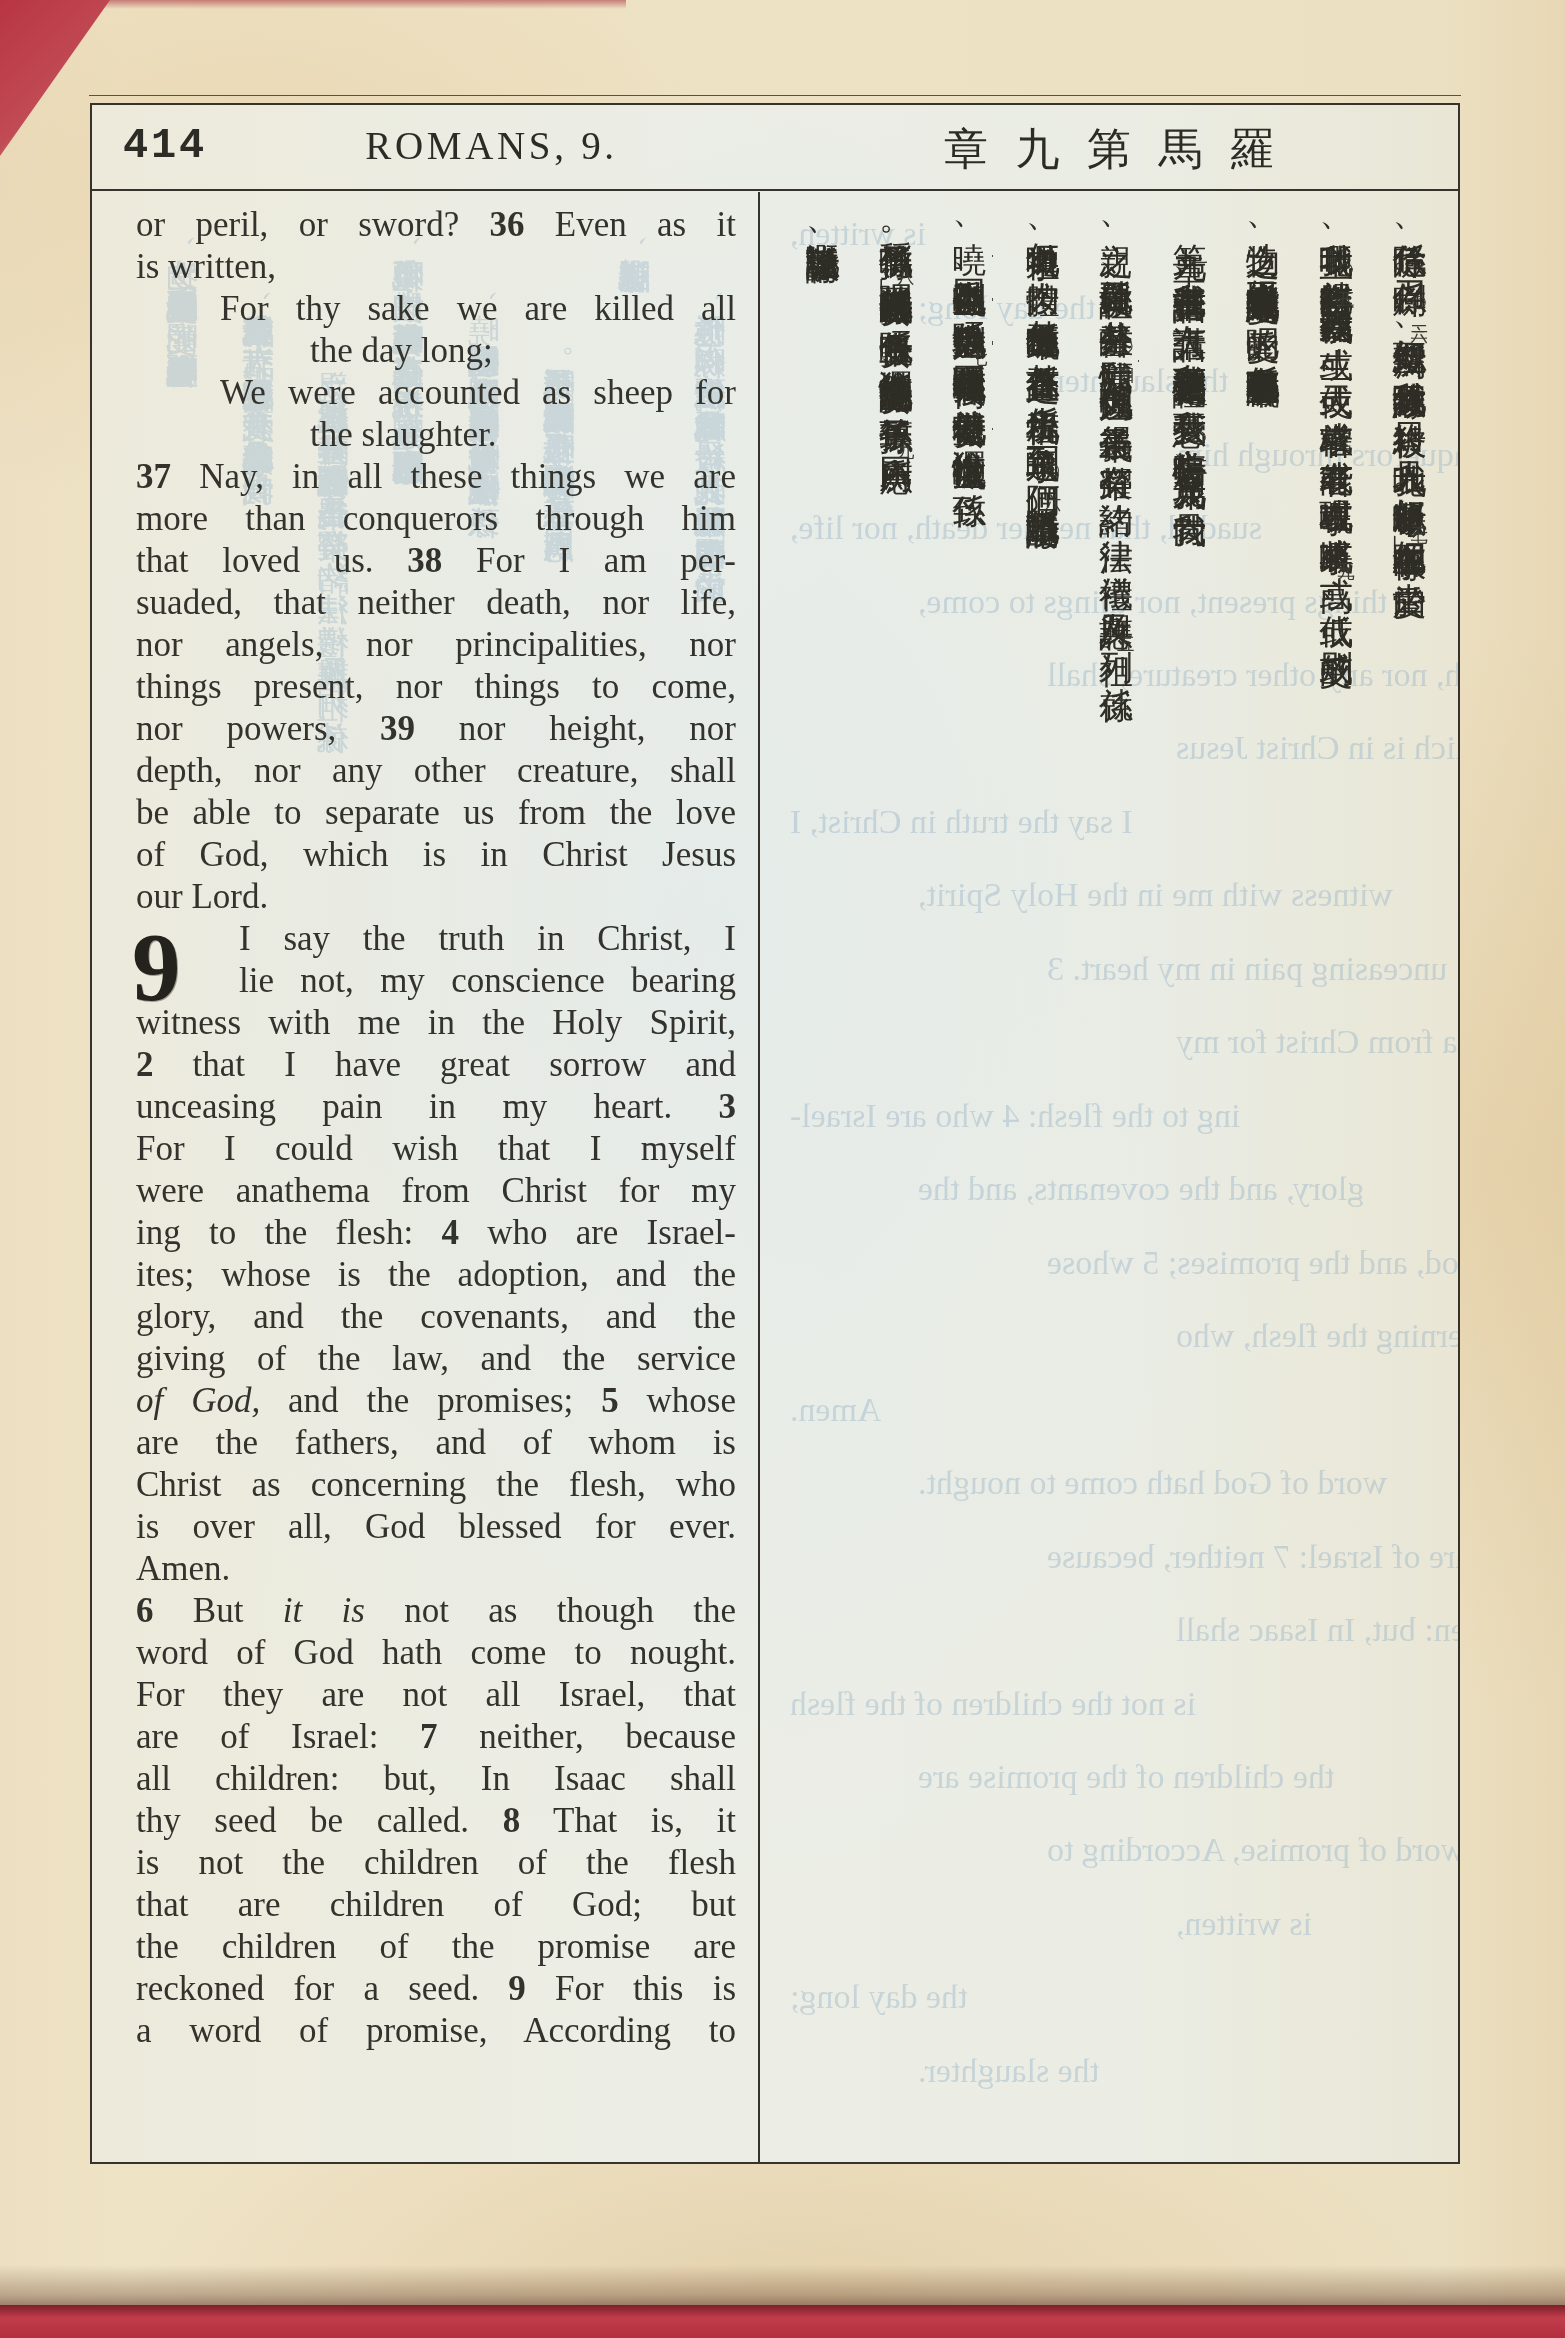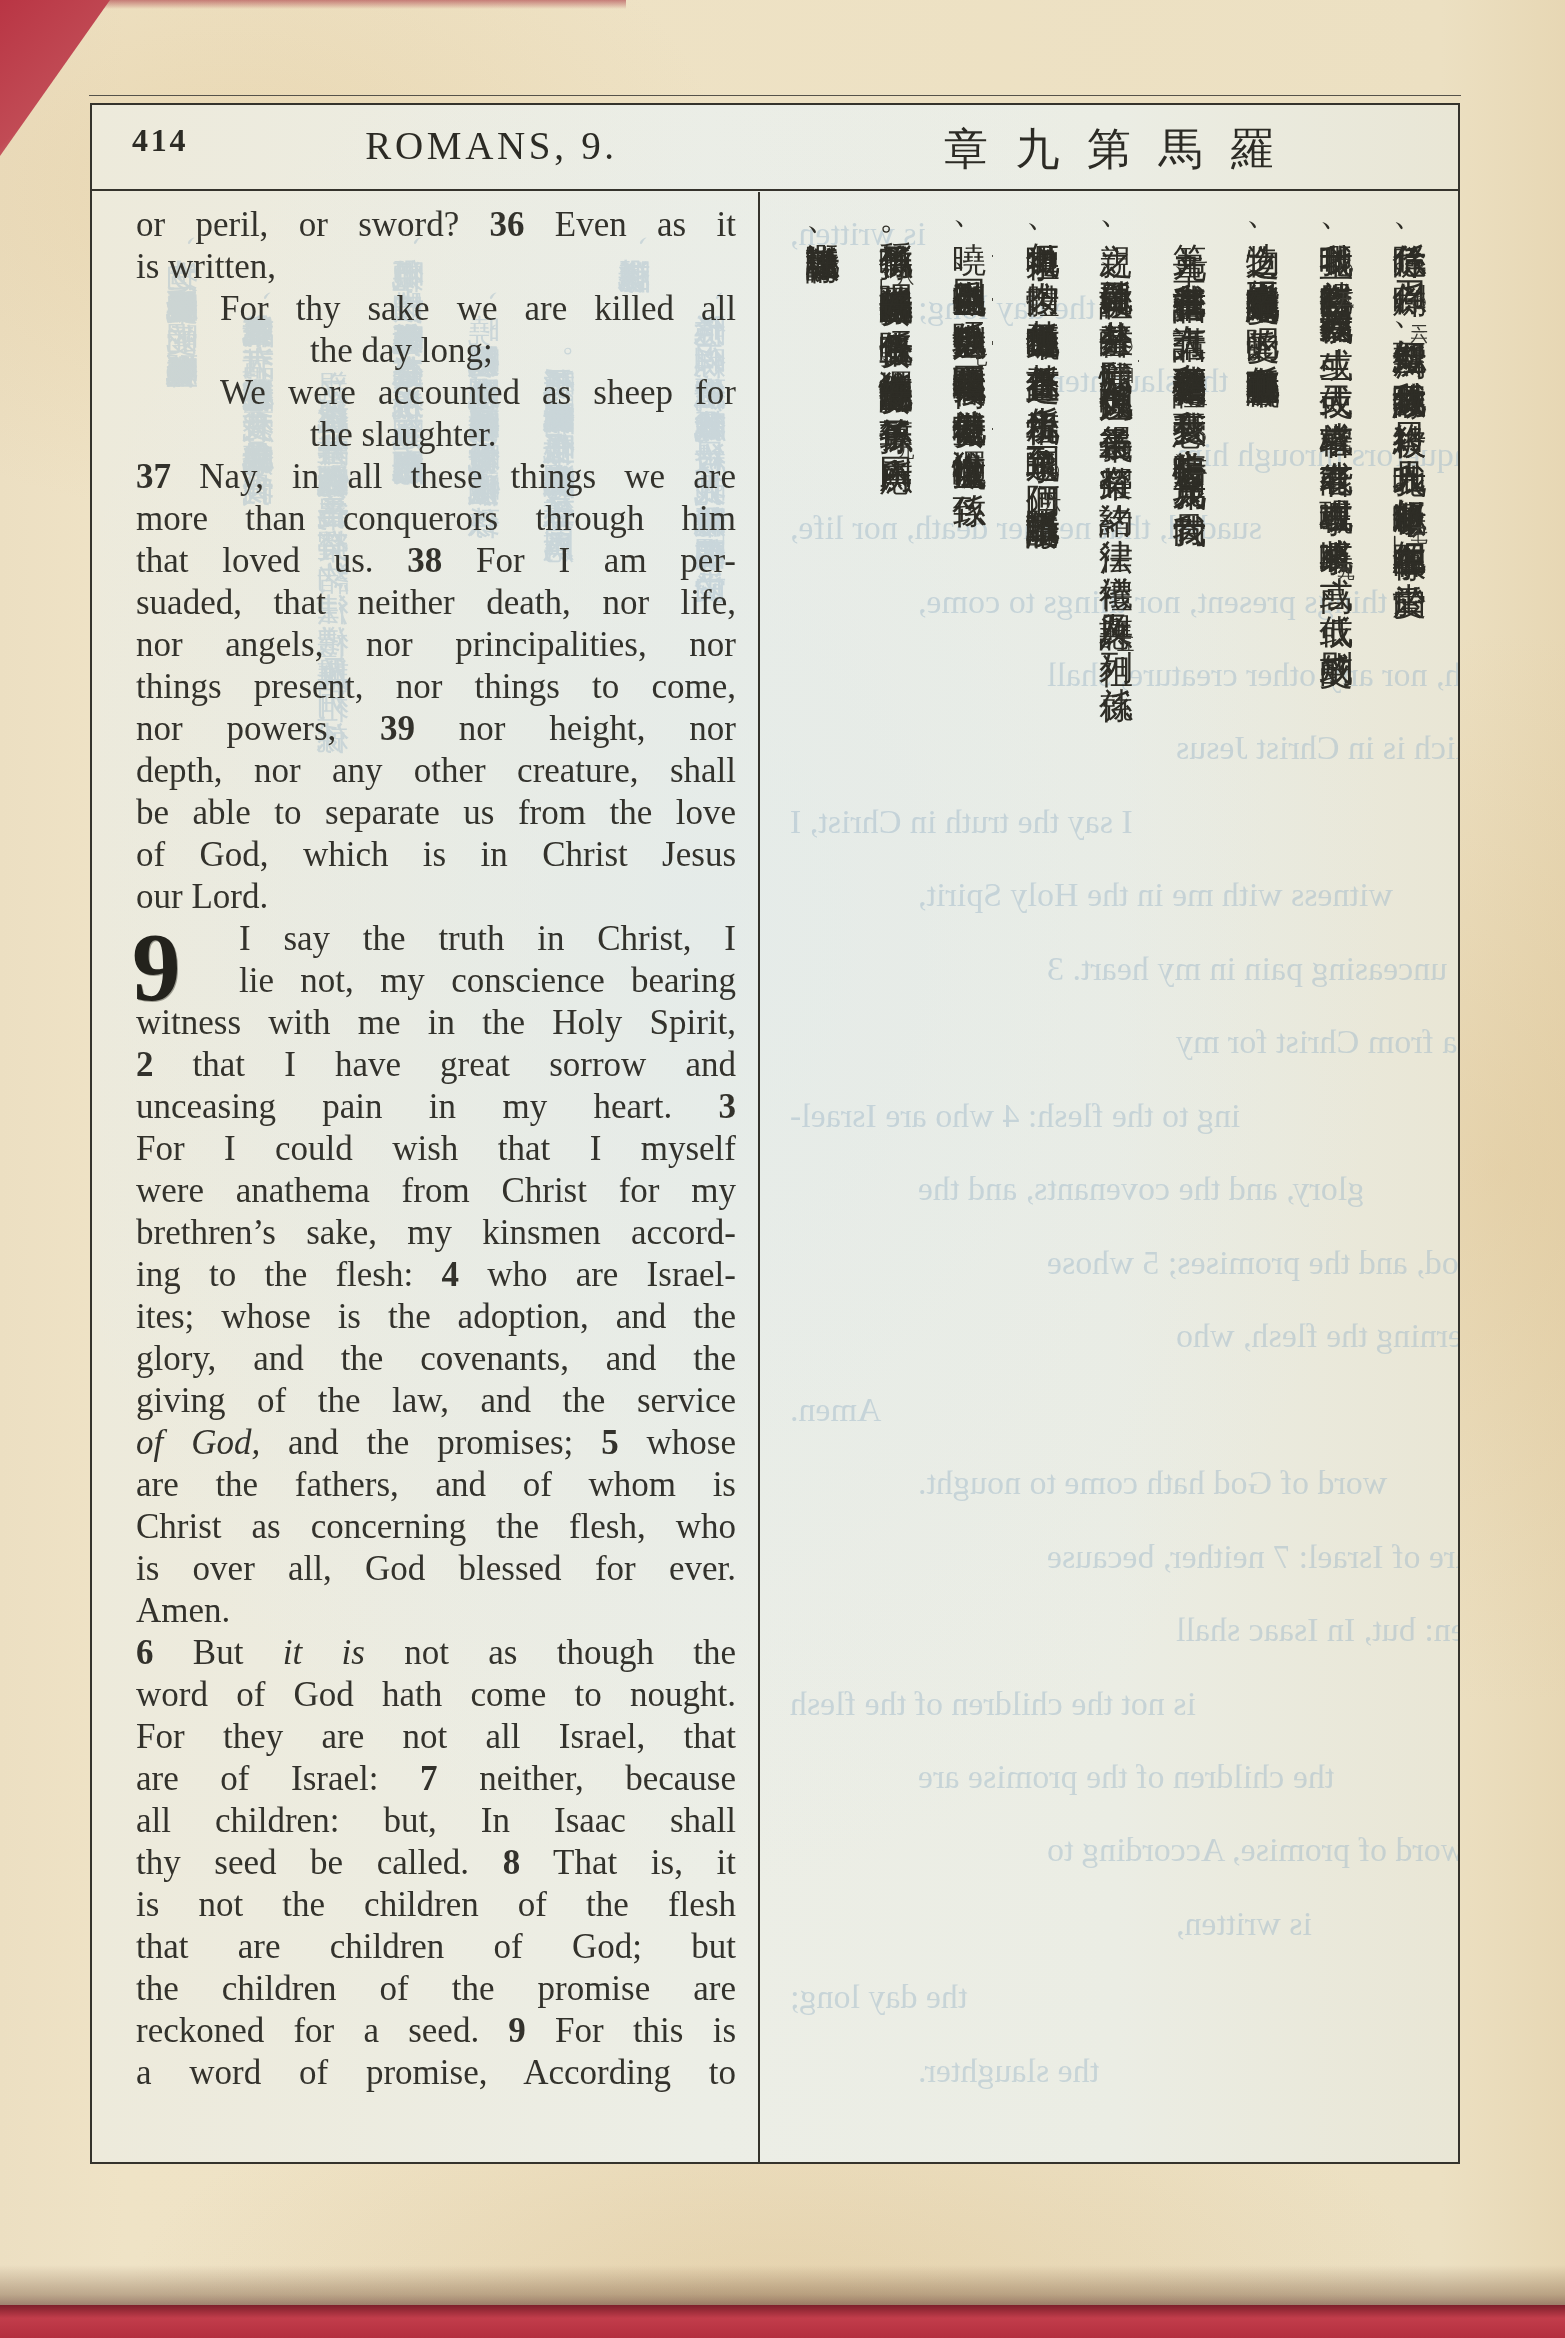--- a/index.html
+++ b/index.html
@@ -42,22 +42,22 @@
       linear-gradient(90deg,#edeadb 0%, #eceee6 45%, #ebede4 75%, #e9e6d5 100%);
   }
   .page-frame::before{ 
     content:"";position:absolute;left:-2.8px;right:-2.8px;top:-10px;
     border-top:1.8px solid #55524a;
   }
   .page-header{
     position:relative;height:84px;border-bottom:2.8px solid #35332c;
   }
   .page-number{
-    position:absolute;left:40px;top:16.5px;
-    font-size:32px;font-weight:700;letter-spacing:2.8px;color:#2c2b25;
+    position:absolute;left:31px;top:16.5px;
+    font-size:42px;font-weight:700;letter-spacing:2.8px;color:#2c2b25;font-family:Liberation Mono, monospace;
   }
   .running-title-en{
     position:absolute;left:138px;top:18.4px;width:523px;text-align:center;
     font-size:39px;color:#2c2b25;letter-spacing:3.7px;
   }
   .running-title-zh{
     position:absolute;right:18.4px;top:14.7px;width:661px;text-align:center;
     font-family:"DejaVu Sans",sans-serif;
     font-size:44px;color:#2c2b25;letter-spacing:27.5px;text-indent:27.5px;
   }
@@ -188,21 +188,20 @@
         <div class="eline">be able to separate us from the love</div>
         <div class="eline">of God, which is in Christ Jesus</div>
         <div class="eline nj">our Lord.</div>
         <div class="eline cap">I say the truth in Christ, I</div>
         <div class="eline cap">lie not, my conscience bearing</div>
         <div class="eline">witness with me in the Holy Spirit,</div>
         <div class="eline"><span class="vnum">2</span> that I have great sorrow and</div>
         <div class="eline">unceasing pain in my heart.  <span class="vnum">3</span></div>
         <div class="eline">For I could wish that I myself</div>
         <div class="eline">were anathema from Christ for my</div>
-        <div class="eline">brethren’s sake, my kinsmen accord-</div>
         <div class="eline">ing to the flesh: <span class="vnum">4</span> who are Israel-</div>
         <div class="eline">ites; whose is the adoption, and the</div>
         <div class="eline">glory, and the covenants, and the</div>
         <div class="eline">giving of the law, and the service</div>
         <div class="eline"><i>of God,</i> and the promises; <span class="vnum">5</span> whose</div>
         <div class="eline">are the fathers, and of whom is</div>
         <div class="eline">Christ as concerning the flesh, who</div>
         <div class="eline">is over all, God blessed for ever.</div>
         <div class="eline nj">Amen.</div>
         <div class="eline"><span class="vnum">6</span> But <i>it is</i> not as though the</div>

